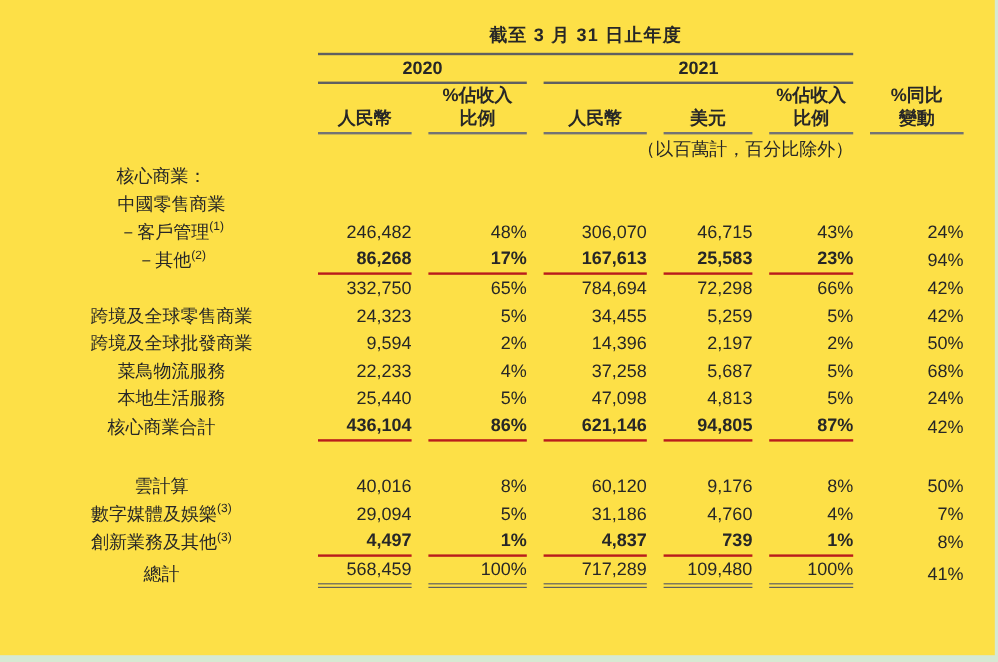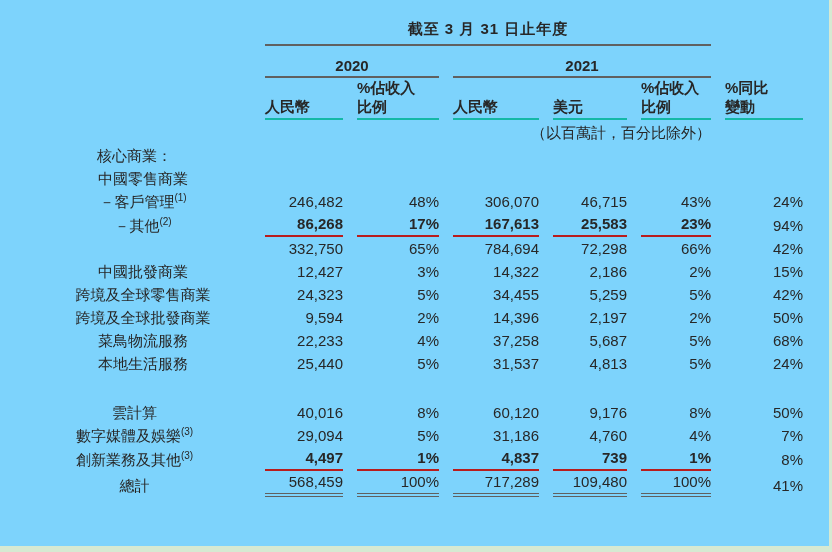--- a/index.html
+++ b/index.html
@@ -4,38 +4,38 @@
 <style>
   html,body{margin:0;padding:0;background:#ffffff;}
   body{
     width:832px;height:552px;overflow:hidden;
     font-family:"Liberation Sans","DejaVu Sans",sans-serif;
     color:#272727;
   }
   .page{
     box-sizing:border-box;width:832px;height:552px;
     border-right:3px solid #d6e9d2;border-bottom:6px solid #d6e9d2;
-    overflow:hidden;background:#7dd3fc;
+    overflow:hidden;background:#fde047;
   }
   table{border-collapse:collapse;table-layout:fixed;margin:10px 0 0 8px;}
   td{padding:0 7px;vertical-align:bottom;font-size:15px;box-sizing:border-box;}
   
   col.c-label{width:250px;}
   col.c1{width:92px;} col.c2{width:96px;} col.c3{width:100px;}
   col.c4{width:88px;} col.c5{width:84px;} col.c6{width:92px;}
   
   .title-row td{height:36px;}
   .title{
     border-bottom:2px solid #606060;text-align:center;
     font-weight:bold;padding-bottom:5px;letter-spacing:1px;
   }
-  .year-row td{height:32px;}
+  .year-row td{height:24px;}
   .year{border-bottom:2px solid #606060;text-align:center;font-weight:bold;padding-bottom:2px;}
   .colhead-row td{height:42px;}
-  .colhead{border-bottom:2px solid #14b8a6;text-align:left;font-weight:bold;padding-bottom:2px;}
+  .colhead{border-bottom:2px solid #737373;text-align:center;font-weight:bold;padding-bottom:2px;}
   .h-line{display:block;line-height:19px;}
   .note-row td{height:24px;}
   .note{text-align:right;line-height:22px;}
   
   tbody td{height:23px;line-height:22px;}
   .label-cell{text-align:center;padding-left:10px;white-space:nowrap;}
   .label-cell.indent1{padding-left:27px;}
   .label-cell sup{font-size:10px;line-height:0;}
   .num-cell{text-align:right;}
   .cell-inner{min-height:22px;}
@@ -219,122 +219,122 @@
             <div class="cell-inner">72,298</div>
           </td>
           <td class="num-cell">
             <div class="cell-inner">66%</div>
           </td>
           <td class="num-cell">
             <div class="cell-inner">42%</div>
           </td>
         </tr>
         <tr>
-          <td class="label-cell indent1">中國批發商業</td>
-          <td class="num-cell">
-            <div class="cell-inner">12,427</div>
-          </td>
-          <td class="num-cell">
-            <div class="cell-inner">3%</div>
-          </td>
-          <td class="num-cell">
-            <div class="cell-inner">14,322</div>
-          </td>
-          <td class="num-cell">
-            <div class="cell-inner">2,186</div>
+          <td class="label-cell indent1">跨境及全球零售商業</td>
+          <td class="num-cell">
+            <div class="cell-inner">24,323</div>
+          </td>
+          <td class="num-cell">
+            <div class="cell-inner">5%</div>
+          </td>
+          <td class="num-cell">
+            <div class="cell-inner">34,455</div>
+          </td>
+          <td class="num-cell">
+            <div class="cell-inner">5,259</div>
+          </td>
+          <td class="num-cell">
+            <div class="cell-inner">5%</div>
+          </td>
+          <td class="num-cell">
+            <div class="cell-inner">42%</div>
+          </td>
+        </tr>
+        <tr>
+          <td class="label-cell indent1">跨境及全球批發商業</td>
+          <td class="num-cell">
+            <div class="cell-inner">9,594</div>
           </td>
           <td class="num-cell">
             <div class="cell-inner">2%</div>
           </td>
           <td class="num-cell">
-            <div class="cell-inner">15%</div>
-          </td>
-        </tr>
-        <tr>
-          <td class="label-cell indent1">跨境及全球零售商業</td>
-          <td class="num-cell">
-            <div class="cell-inner">24,323</div>
-          </td>
-          <td class="num-cell">
-            <div class="cell-inner">5%</div>
-          </td>
-          <td class="num-cell">
-            <div class="cell-inner">34,455</div>
-          </td>
-          <td class="num-cell">
-            <div class="cell-inner">5,259</div>
-          </td>
-          <td class="num-cell">
-            <div class="cell-inner">5%</div>
+            <div class="cell-inner">14,396</div>
+          </td>
+          <td class="num-cell">
+            <div class="cell-inner">2,197</div>
+          </td>
+          <td class="num-cell">
+            <div class="cell-inner">2%</div>
+          </td>
+          <td class="num-cell">
+            <div class="cell-inner">50%</div>
+          </td>
+        </tr>
+        <tr>
+          <td class="label-cell indent1">菜鳥物流服務</td>
+          <td class="num-cell">
+            <div class="cell-inner">22,233</div>
+          </td>
+          <td class="num-cell">
+            <div class="cell-inner">4%</div>
+          </td>
+          <td class="num-cell">
+            <div class="cell-inner">37,258</div>
+          </td>
+          <td class="num-cell">
+            <div class="cell-inner">5,687</div>
+          </td>
+          <td class="num-cell">
+            <div class="cell-inner">5%</div>
+          </td>
+          <td class="num-cell">
+            <div class="cell-inner">68%</div>
+          </td>
+        </tr>
+        <tr>
+          <td class="label-cell indent1">本地生活服務</td>
+          <td class="num-cell">
+            <div class="cell-inner">25,440</div>
+          </td>
+          <td class="num-cell">
+            <div class="cell-inner">5%</div>
+          </td>
+          <td class="num-cell">
+            <div class="cell-inner">47,098</div>
+          </td>
+          <td class="num-cell">
+            <div class="cell-inner">4,813</div>
+          </td>
+          <td class="num-cell">
+            <div class="cell-inner">5%</div>
+          </td>
+          <td class="num-cell">
+            <div class="cell-inner">24%</div>
+          </td>
+        </tr>
+        <tr>
+          <td class="label-cell">核心商業合計</td>
+          <td class="num-cell">
+            <div class="cell-inner sline">436,104</div>
+          </td>
+          <td class="num-cell">
+            <div class="cell-inner sline">86%</div>
+          </td>
+          <td class="num-cell">
+            <div class="cell-inner sline">621,146</div>
+          </td>
+          <td class="num-cell">
+            <div class="cell-inner sline">94,805</div>
+          </td>
+          <td class="num-cell">
+            <div class="cell-inner sline">87%</div>
           </td>
           <td class="num-cell">
             <div class="cell-inner">42%</div>
-          </td>
-        </tr>
-        <tr>
-          <td class="label-cell indent1">跨境及全球批發商業</td>
-          <td class="num-cell">
-            <div class="cell-inner">9,594</div>
-          </td>
-          <td class="num-cell">
-            <div class="cell-inner">2%</div>
-          </td>
-          <td class="num-cell">
-            <div class="cell-inner">14,396</div>
-          </td>
-          <td class="num-cell">
-            <div class="cell-inner">2,197</div>
-          </td>
-          <td class="num-cell">
-            <div class="cell-inner">2%</div>
-          </td>
-          <td class="num-cell">
-            <div class="cell-inner">50%</div>
-          </td>
-        </tr>
-        <tr>
-          <td class="label-cell indent1">菜鳥物流服務</td>
-          <td class="num-cell">
-            <div class="cell-inner">22,233</div>
-          </td>
-          <td class="num-cell">
-            <div class="cell-inner">4%</div>
-          </td>
-          <td class="num-cell">
-            <div class="cell-inner">37,258</div>
-          </td>
-          <td class="num-cell">
-            <div class="cell-inner">5,687</div>
-          </td>
-          <td class="num-cell">
-            <div class="cell-inner">5%</div>
-          </td>
-          <td class="num-cell">
-            <div class="cell-inner">68%</div>
-          </td>
-        </tr>
-        <tr>
-          <td class="label-cell indent1">本地生活服務</td>
-          <td class="num-cell">
-            <div class="cell-inner">25,440</div>
-          </td>
-          <td class="num-cell">
-            <div class="cell-inner">5%</div>
-          </td>
-          <td class="num-cell">
-            <div class="cell-inner">31,537</div>
-          </td>
-          <td class="num-cell">
-            <div class="cell-inner">4,813</div>
-          </td>
-          <td class="num-cell">
-            <div class="cell-inner">5%</div>
-          </td>
-          <td class="num-cell">
-            <div class="cell-inner">24%</div>
           </td>
         </tr>
         <tr class="spacer">
           <td colspan="7"></td>
         </tr>
         <tr>
           <td class="label-cell">雲計算</td>
           <td class="num-cell">
             <div class="cell-inner">40,016</div>
           </td>

